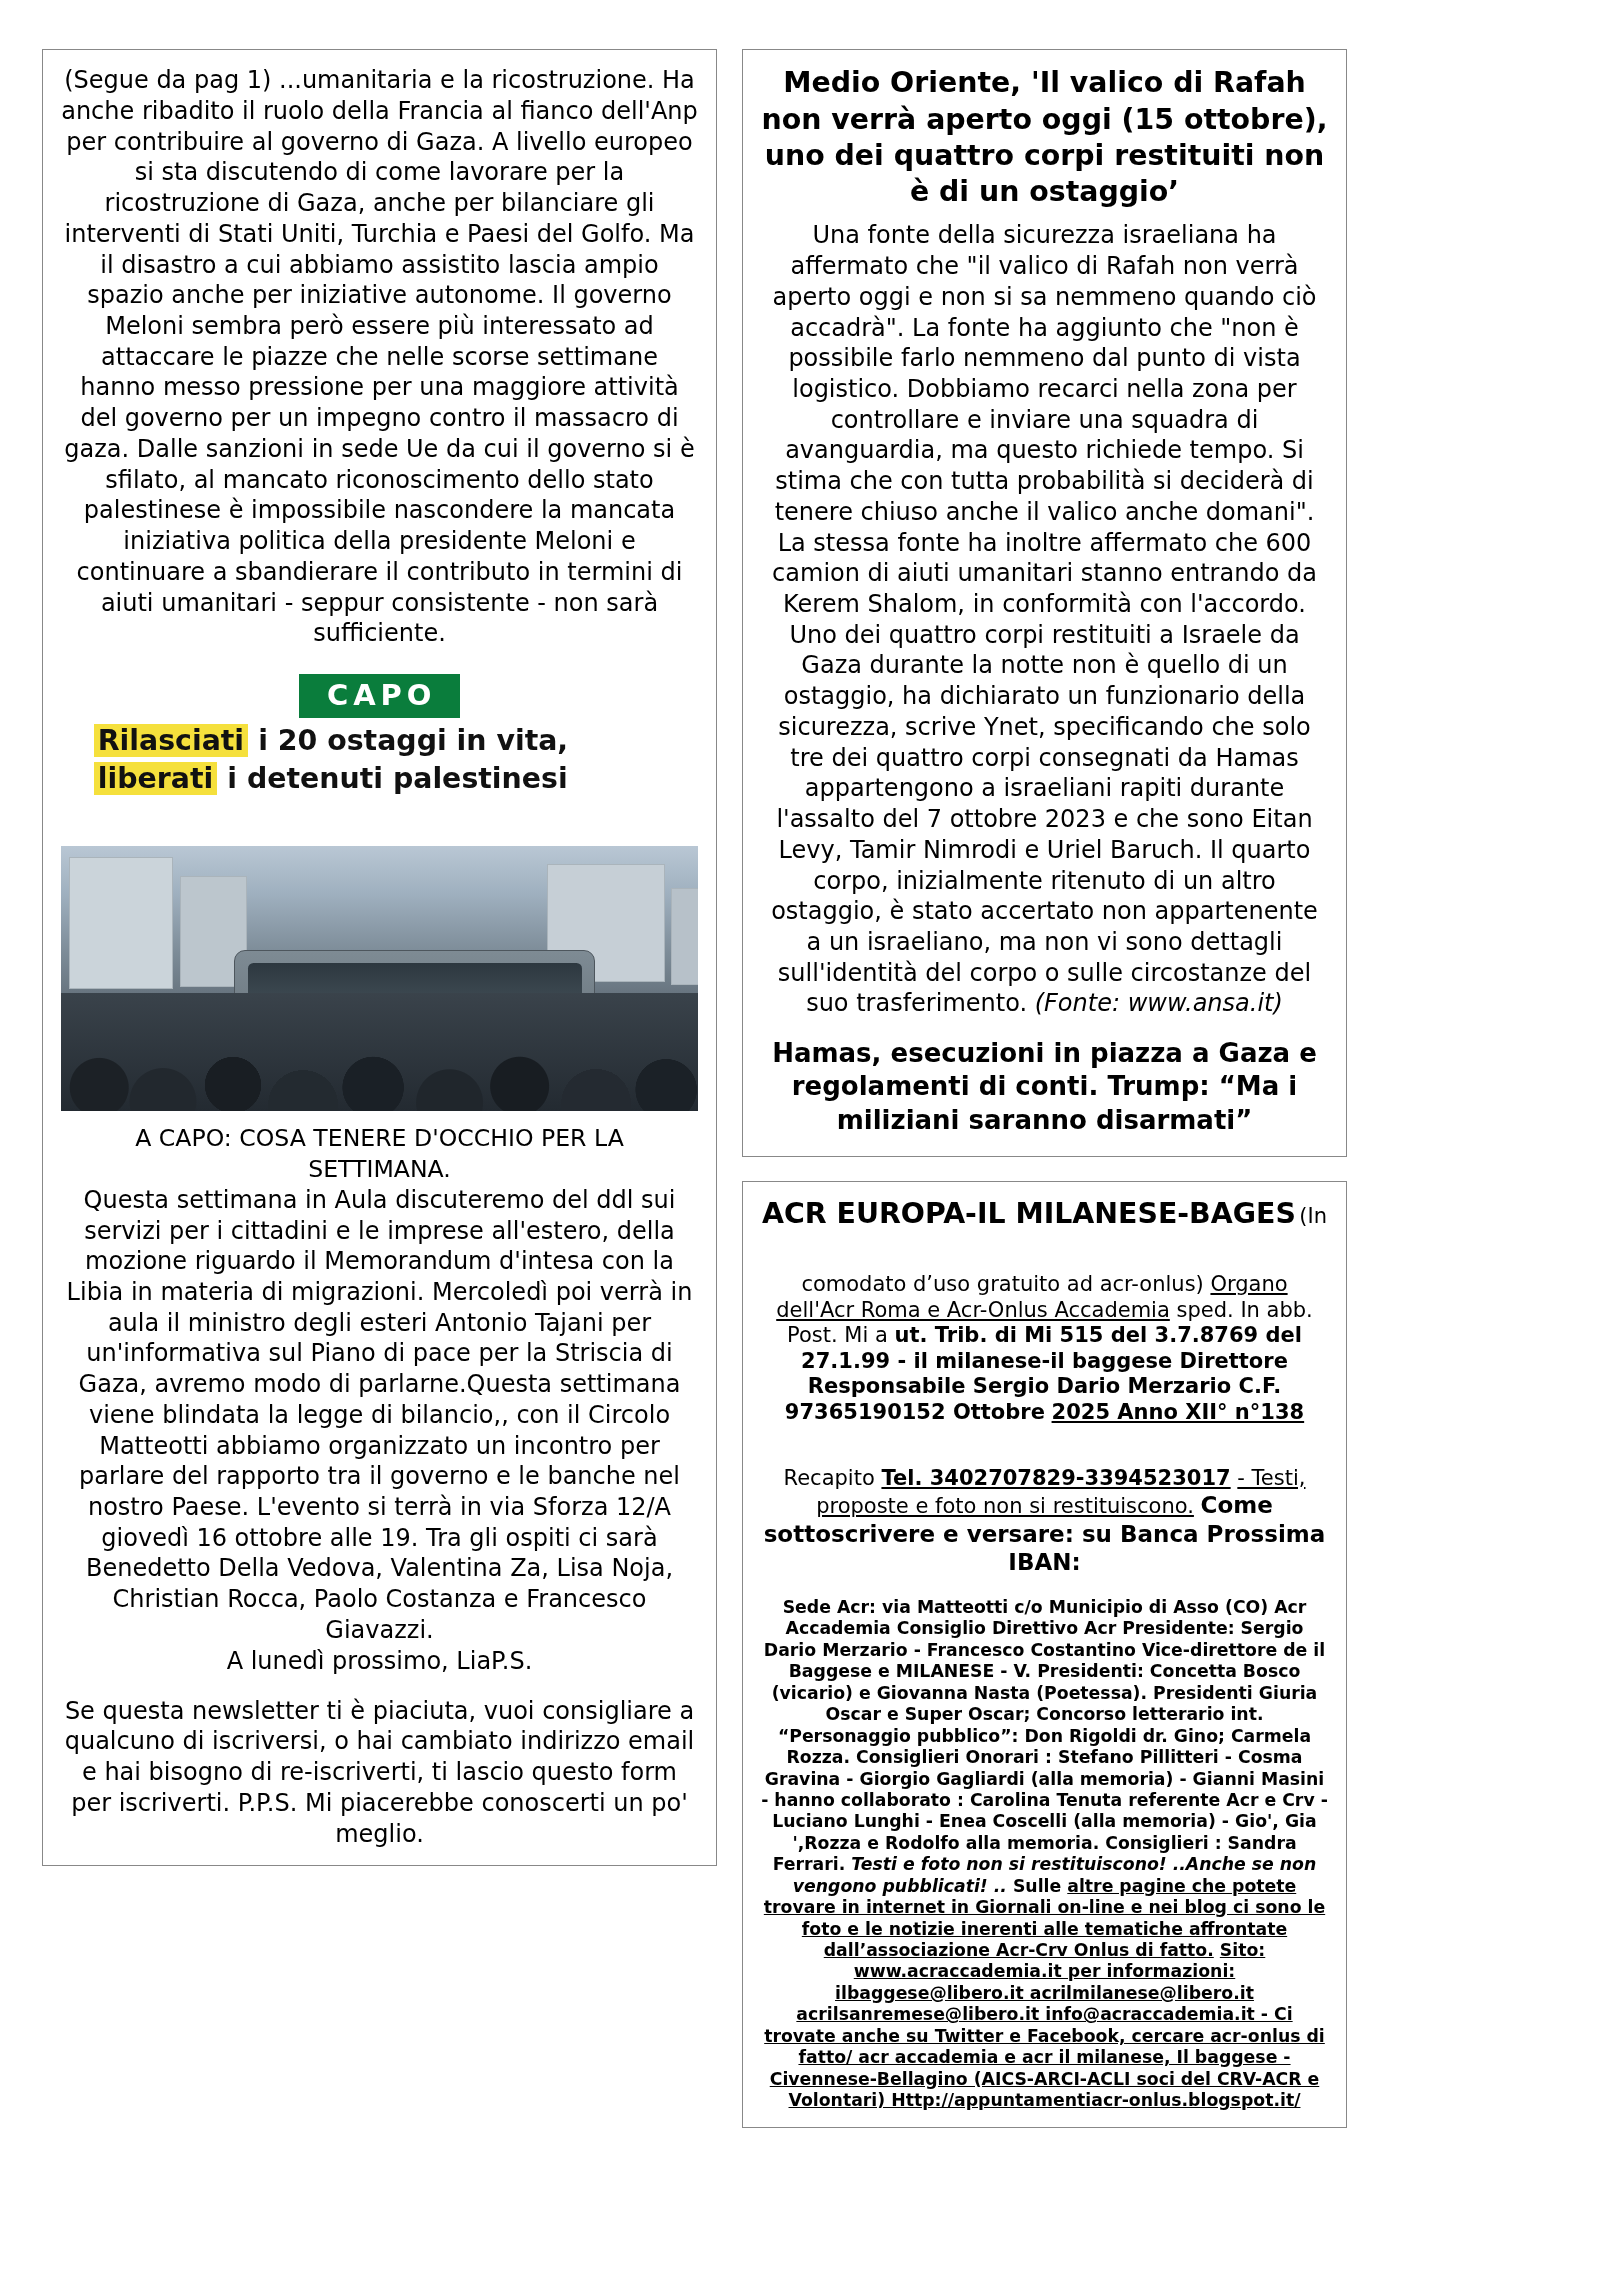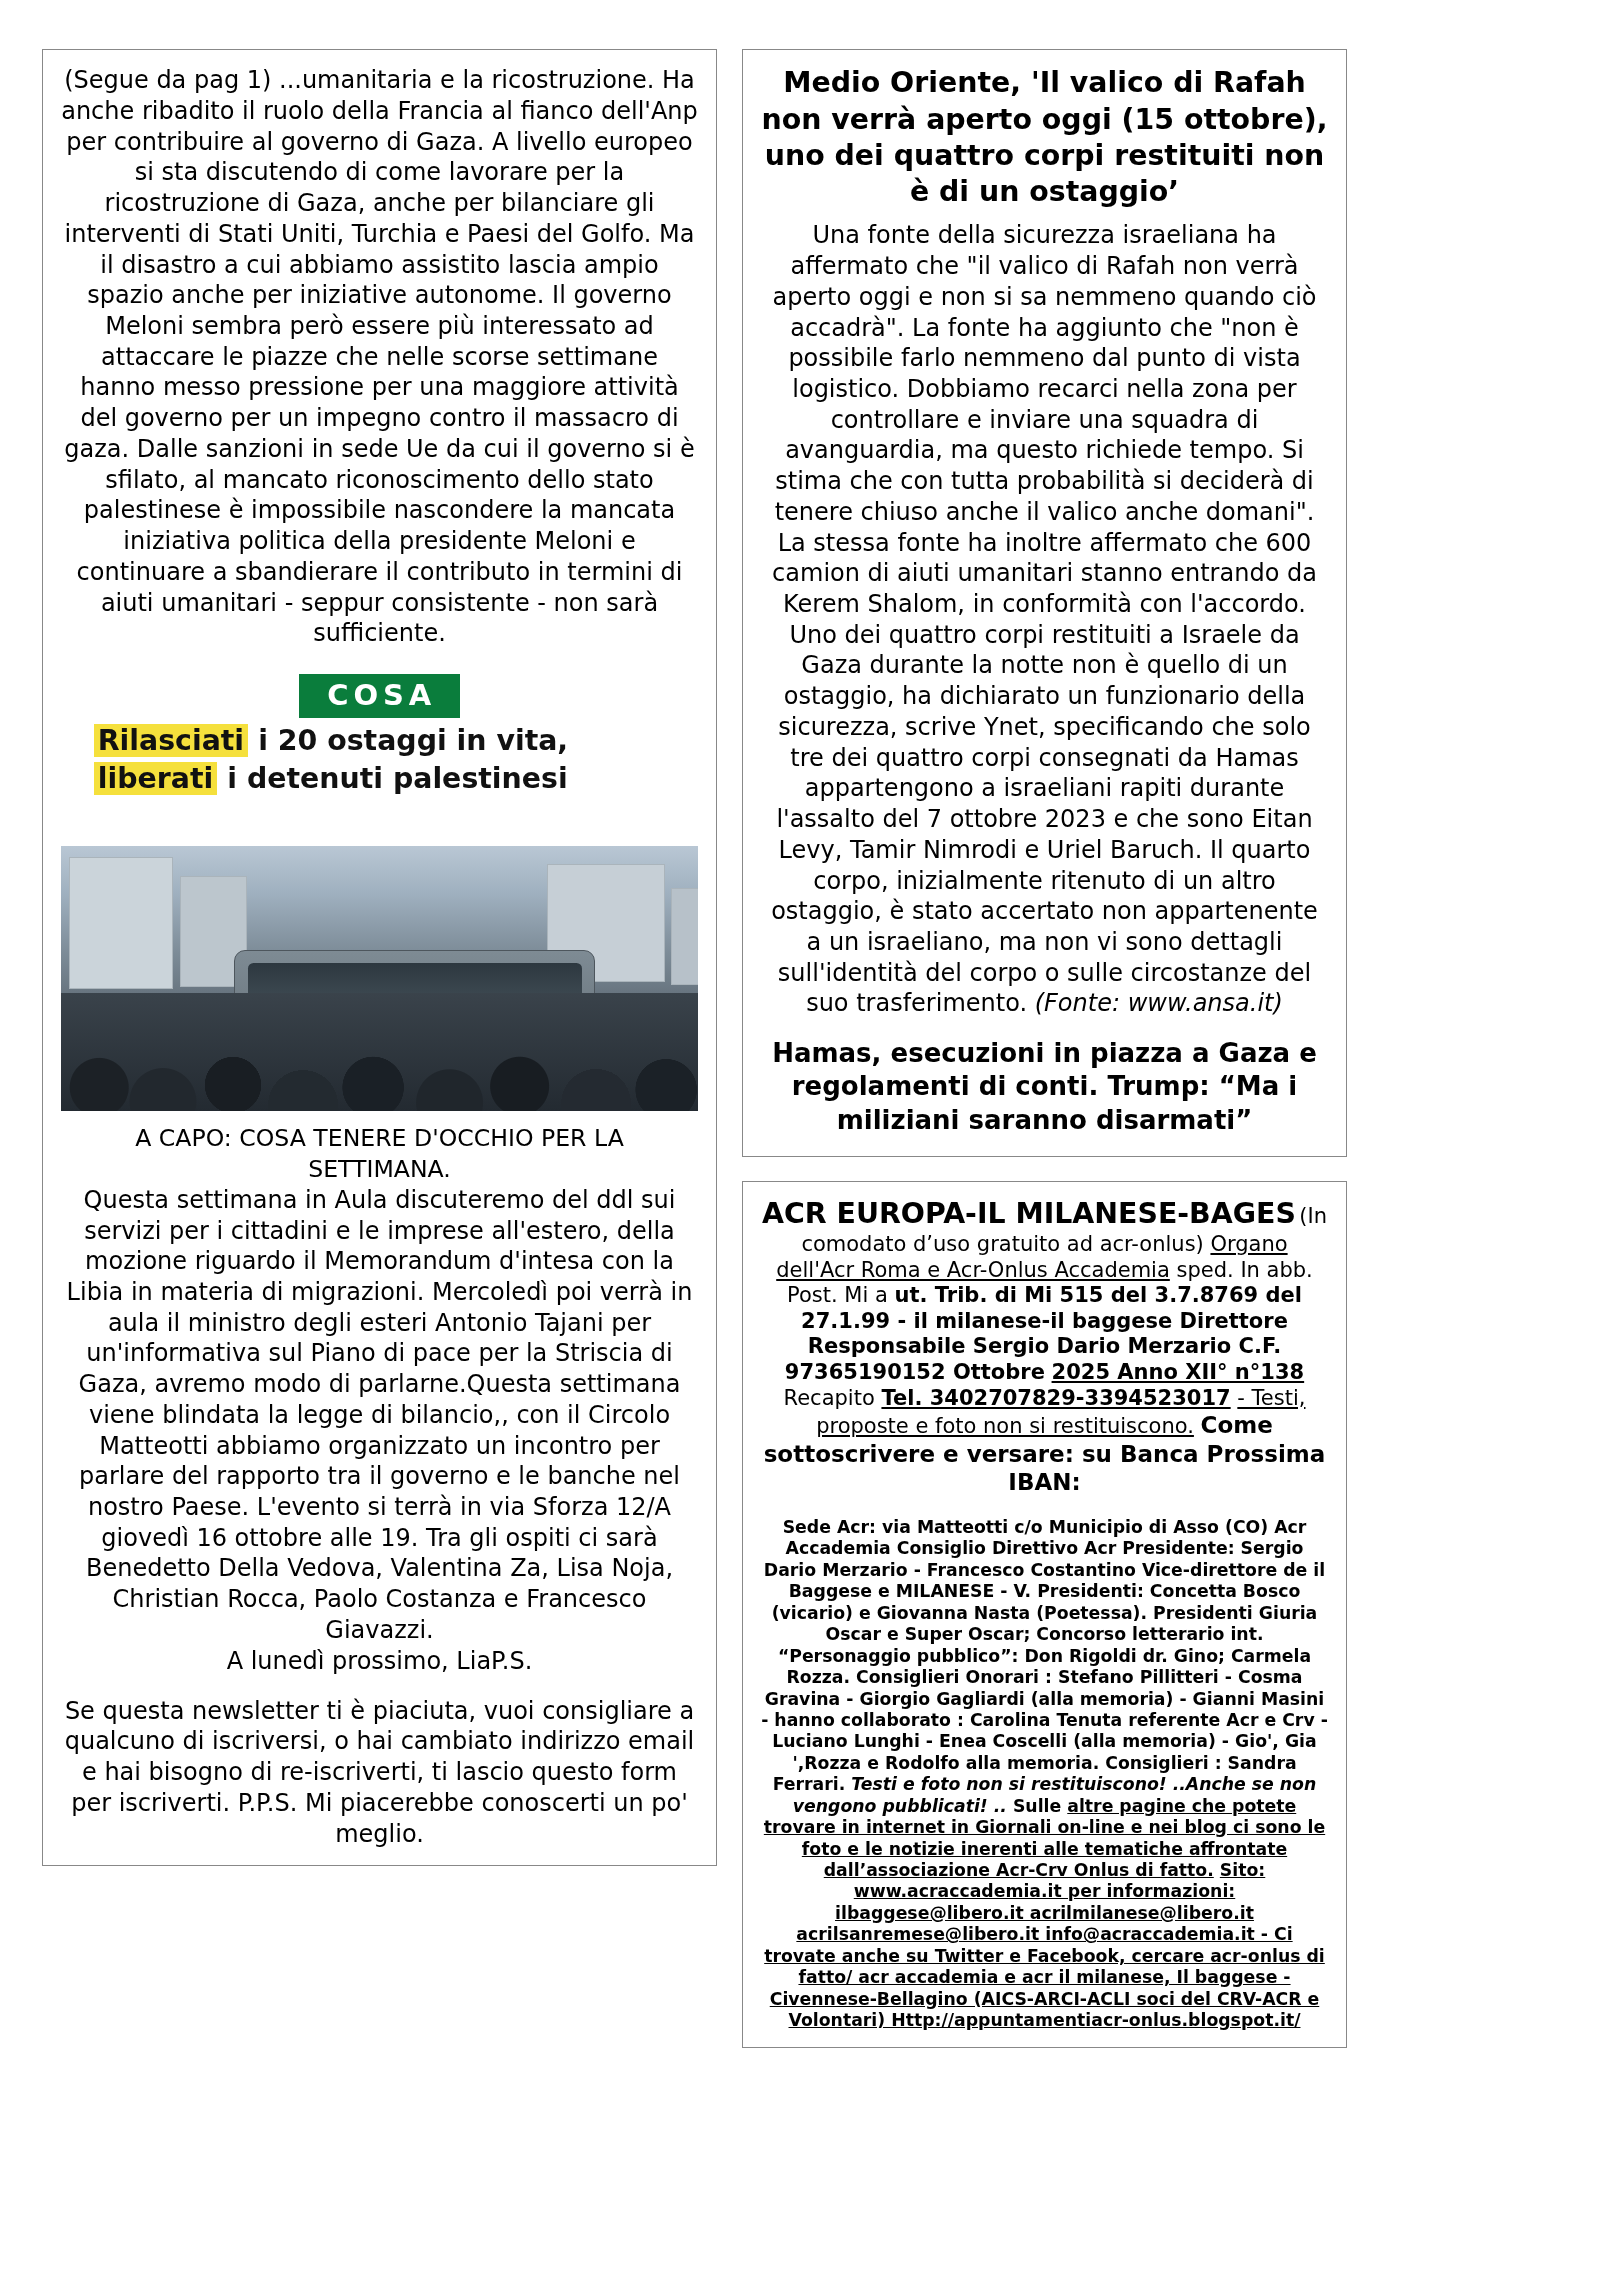--- a/index.html
+++ b/index.html
@@ -186,21 +186,21 @@
     text-align: center;
     line-height: 1.22;
   }
   .mh-title {
     font-size: 28.4px;
     font-weight: bold;
   }
   .mh-l1 { font-size: 21px; }
   .u { text-decoration: underline; }
   .b { font-weight: bold; }
-  .mh-block { font-size: 21px; }
+  .mh-block { font-size: 21px; margin-top: 40px; }
   .mh-mid { font-size: 23px; font-weight: bold; }
   .mh-iban { font-size: 20px; font-weight: bold; }
   .mh-small {
     font-size: 17.3px;
     font-weight: bold;
     line-height: 1.24;
     margin-top: 20px;
   }
   .it { font-style: italic; }
 </style>
@@ -213,21 +213,21 @@
     <div class="panel">
 
       <div class="article-text">
         <p>(Segue da pag 1) ...umanitaria e la ricostruzione. Ha anche ribadito il ruolo della Francia al fianco dell'Anp per contribuire al governo di Gaza. A livello europeo si sta discutendo di come lavorare per la ricostruzione di Gaza, anche per bilanciare gli interventi di Stati Uniti, Turchia e Paesi del Golfo. Ma il disastro a cui abbiamo assistito lascia ampio spazio anche per iniziative autonome. Il governo Meloni sembra però essere più interessato ad attaccare le piazze che nelle scorse settimane hanno messo pressione per una maggiore attività del governo per un impegno contro il massacro di gaza. Dalle sanzioni in sede Ue da cui il governo si è sfilato, al mancato riconoscimento dello stato palestinese è impossibile nascondere la mancata iniziativa politica della presidente Meloni e continuare a sbandierare il contributo in termini di aiuti umanitari - seppur consistente - non sarà sufficiente.</p>
       </div>
 
       <div class="ansa-figure">
         <div class="ansa-img">
           <div class="ansa-top"></div>
           <div class="ansa-logo-wrap">
-            <div class="ansa-logo">COSA</div>
+            <div class="ansa-logo">CAPO</div>
           </div>
           <div class="ansa-head">
             <div>
               <span class="hl">Rilasciati</span>
               <span>i 20 ostaggi in vita,</span>
             </div>
             <div>
               <span class="hl">liberati</span>
               <span>i detenuti palestinesi</span>
             </div>

